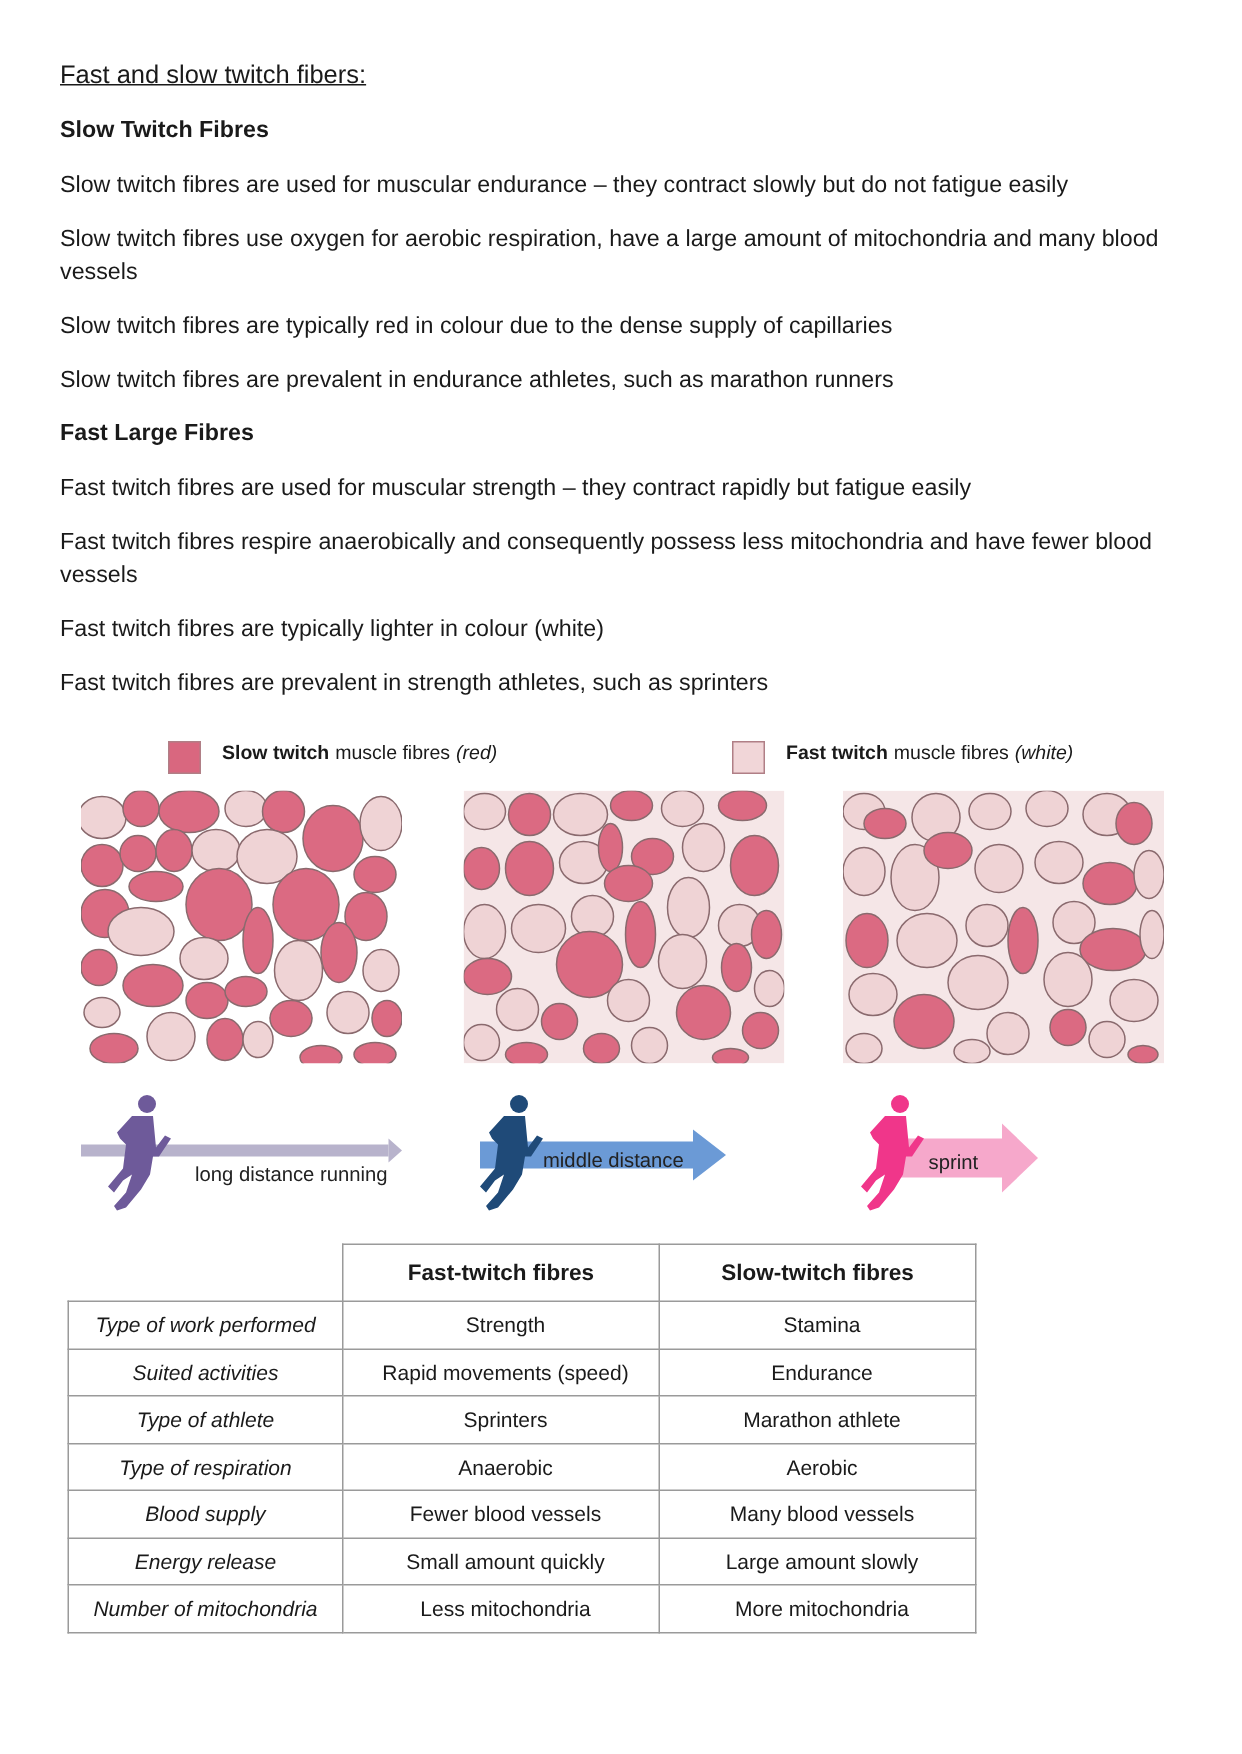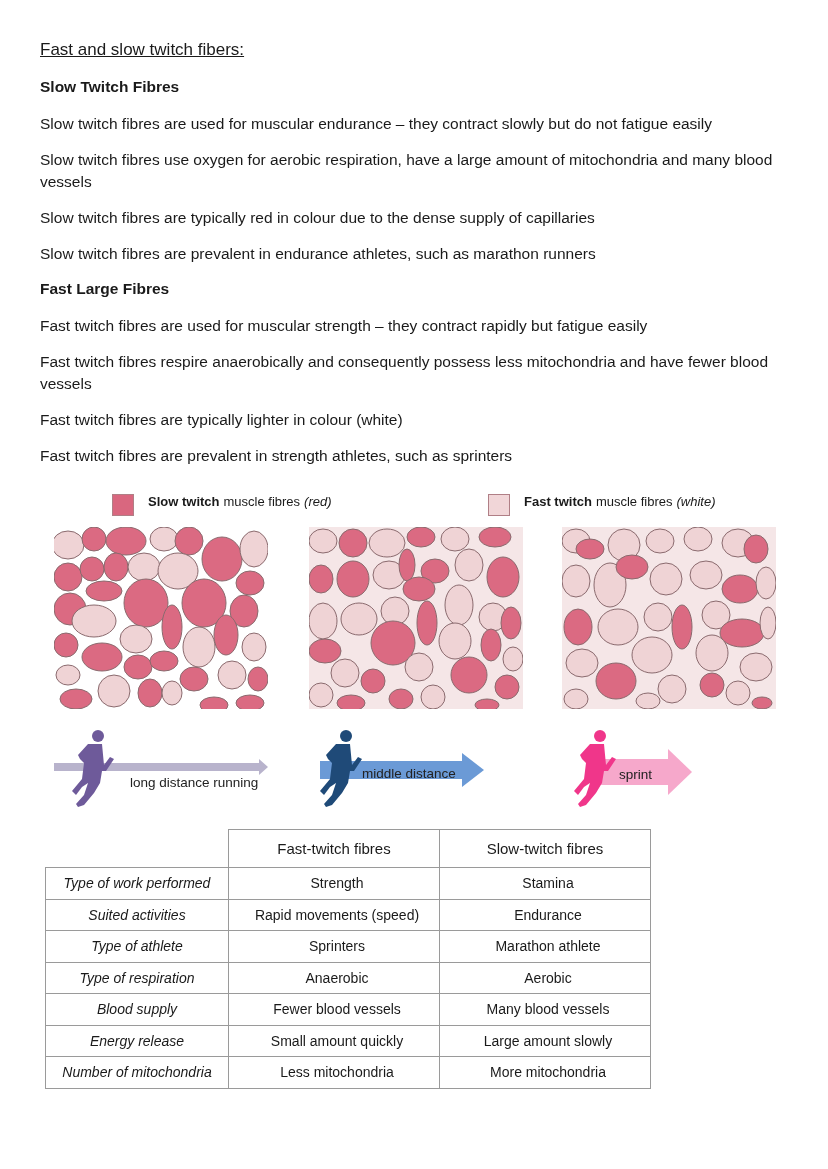--- a/index.html
+++ b/index.html
@@ -14,21 +14,21 @@
   .legend .swatch { width: 20px; height: 20px; border: 1px solid #b07f86; margin-right: 14px; }
   .legend b { font-weight: bold; margin-right: 4px; }
   .legend i { margin-left: 4px; }
 
   .tissue { position: absolute; top: 527px; width: 214px; height: 182px; background: #ffffff; overflow: hidden; }
   .tissue svg { display: block; }
   .arrow-label { position: absolute; font-size: 13.5px; color: #222; }
 
   table.cmp { position: absolute; left: 45px; top: 829px; border-collapse: collapse; font-size: 14px; }
   table.cmp td, table.cmp th { border: 1px solid #9a9a9a; height: 30.5px; padding: 0 6px; text-align: center; }
-  table.cmp th { font-weight: normal; height: 37px; font-size: 15px; }
+  table.cmp th { font-weight: bold; height: 37px; font-size: 15px; }
   table.cmp td.rowlabel { font-style: italic; width: 170px; }
   table.cmp td.c { width: 192px; padding-left: 12px; }
   table.cmp td.empty { border-top: none; border-left: none; }
 </style>
 </head>
 <body>
 
 <div class="page">
 
   <h1 class="title">Fast and slow twitch fibers:</h1>

